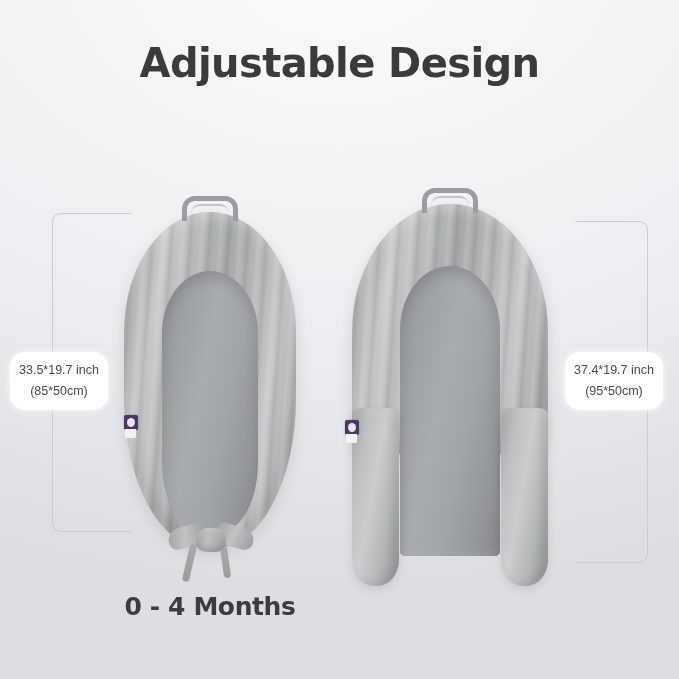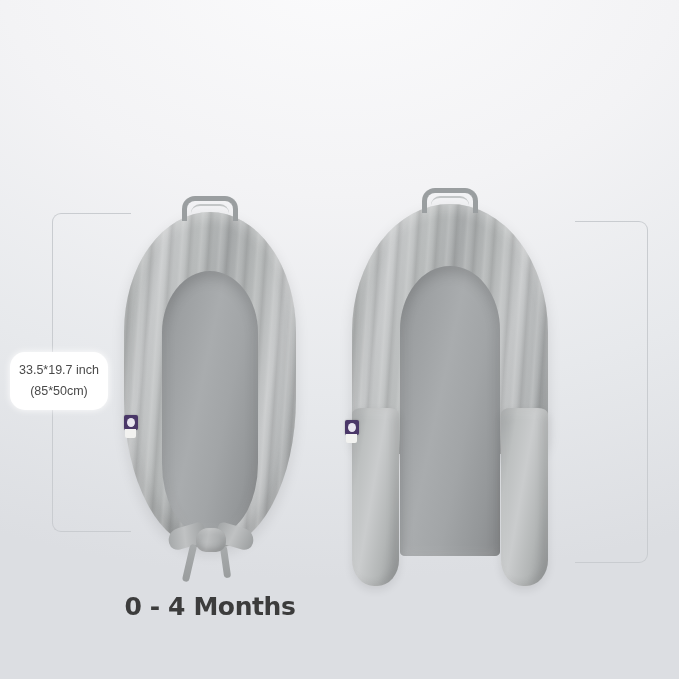--- a/index.html
+++ b/index.html
@@ -273,20 +273,21 @@
   }
   #caption-left  { left: 60px;  width: 300px; }
   #caption-right { left: 330px; width: 300px; }
 </style>
 </head>
 <body>
 
 <div id="page">
 
   <div class="header">
+    <h1 class="title">Adjustable Design</h1>
   </div>
 
   <div class="bracket bracket-left"></div>
   <div class="bracket bracket-right"></div>
 
   <div class="product" id="product-left">
     <div class="handle"></div>
     <div class="bumper">
       <div class="ribs"></div>
     </div>
@@ -307,16 +308,20 @@
     <div class="mattress"></div>
     <div class="arm" id="arm-left"></div>
     <div class="arm" id="arm-right"></div>
   </div>
   <div class="brand-tag" id="tag-right"></div>
 
   <div class="dim-label dim-left">
     <span>33.5*19.7 inch</span>
     <span class="l2">(85*50cm)</span>
   </div>
+  <div class="dim-label dim-right">
+    <span>37.4*19.7 inch</span>
+    <span class="l2">(95*50cm)</span>
+  </div>
 
   <div class="caption" id="caption-left">0 - 4 Months</div>
 
 </div>
 
 </body></html>

